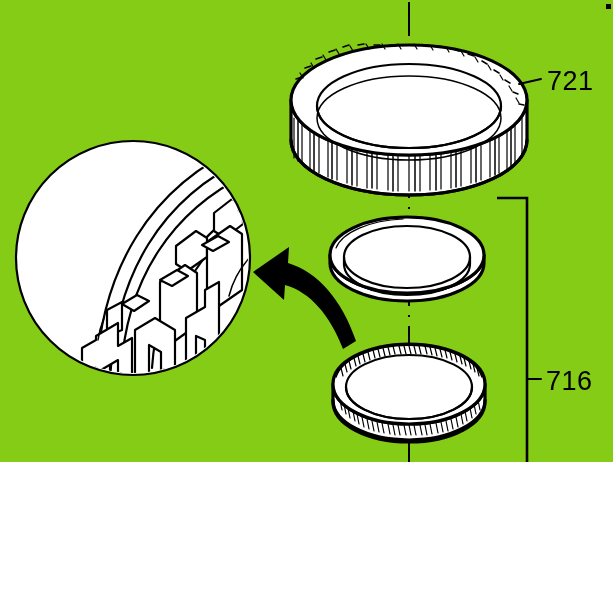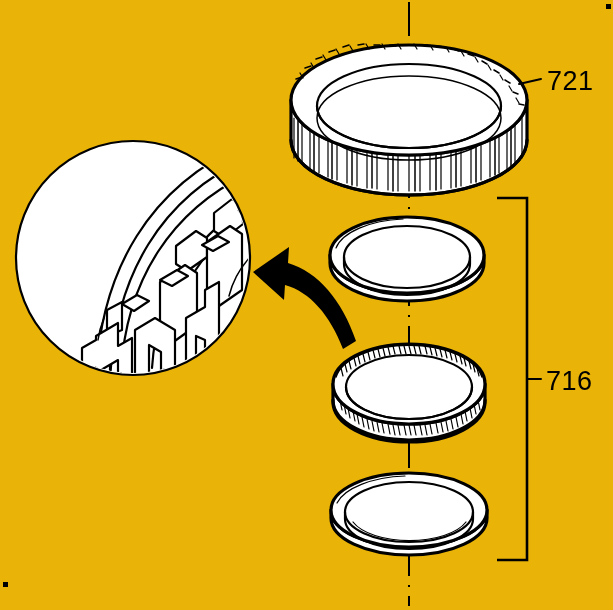--- a/index.html
+++ b/index.html
@@ -6,22 +6,22 @@
     margin: 0;
     padding: 0;
     background: #ffffff;
   }
   body {
     font-family: "Liberation Sans", sans-serif;
   }
   #figure-root {
     position: relative;
     width: 613px;
-    height: 610px;
-    background: #eab308;
+    height: 462px;
+    background: #84cc16;
     overflow: hidden;
   }
   #figure-svg {
     position: absolute;
     left: 0;
     top: 0;
     width: 613px;
     height: 610px;
     display: block;
   }

